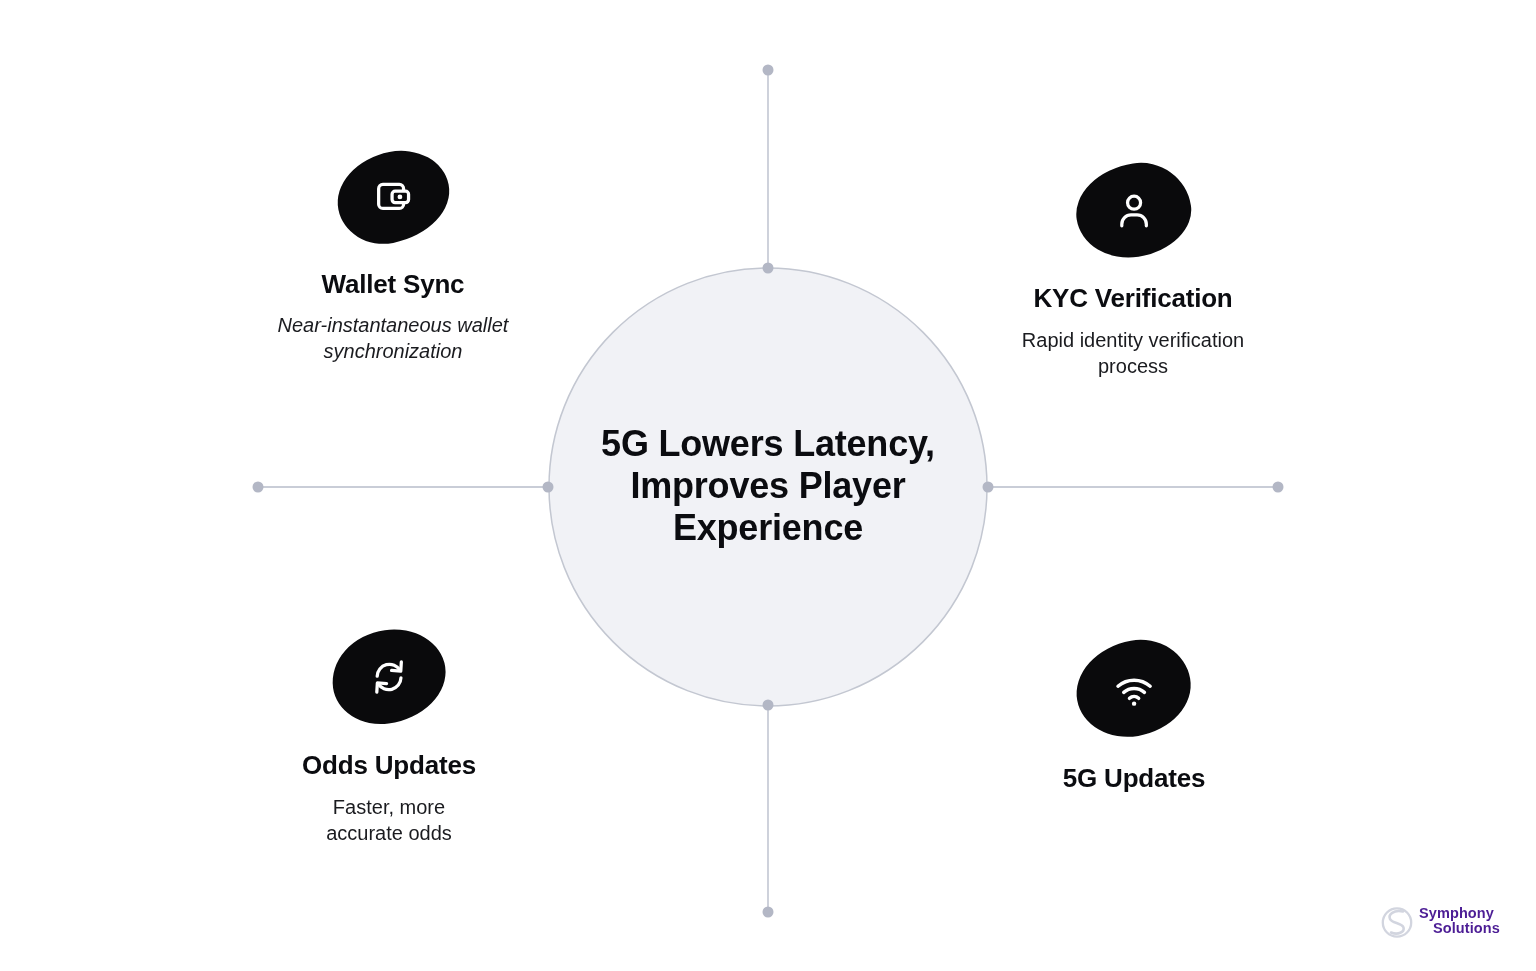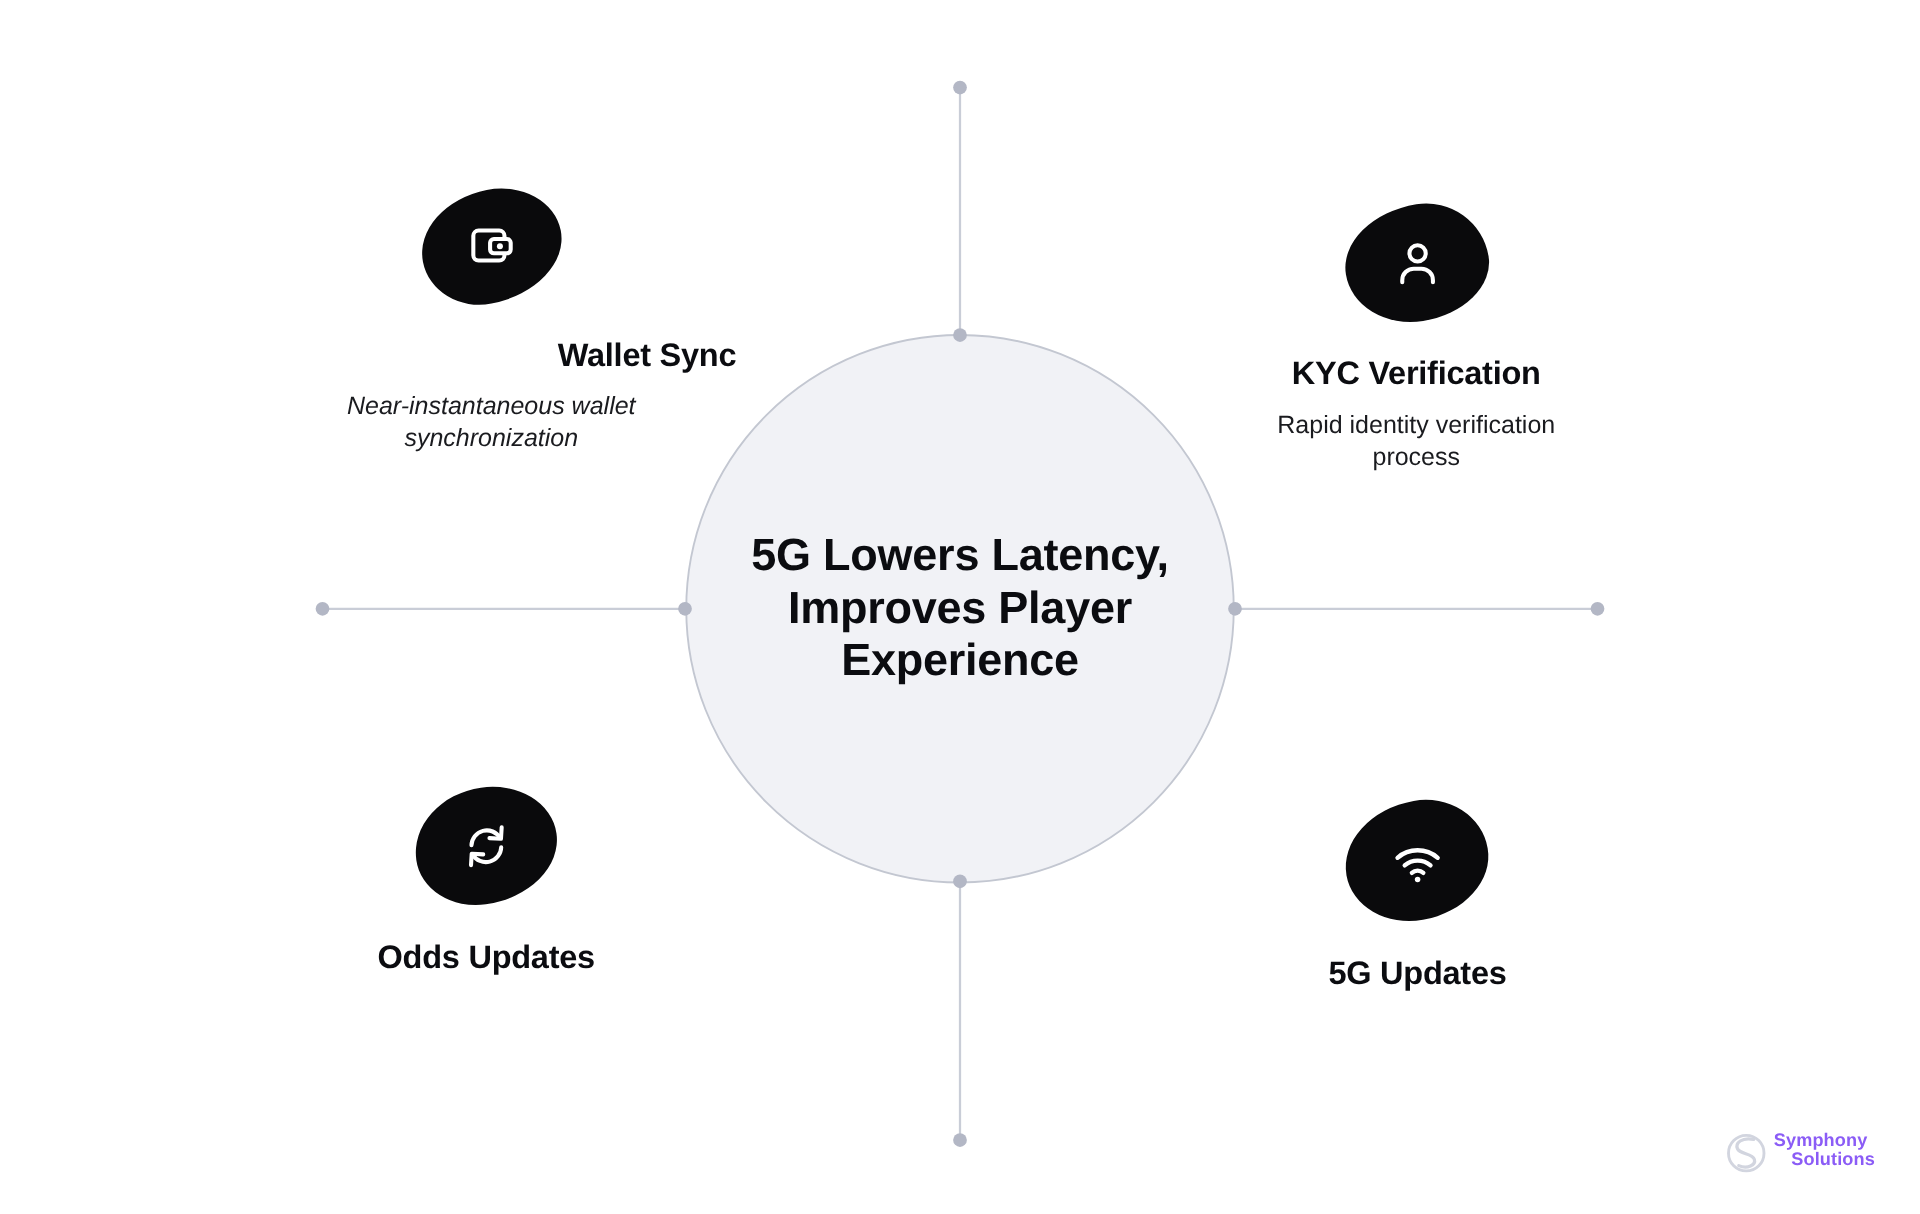--- a/index.html
+++ b/index.html
@@ -51,37 +51,37 @@
     text-align: center;
   }
   .f-desc {
     position: absolute;
     width: 360px;
     font-size: 20px; line-height: 26px; font-weight: 400;
     color: #1a1b1f;
     text-align: center;
     white-space: pre-line;
   }
-  #title-wallet { left: 229px; top: 268px; text-align: right; }
+  #title-wallet { left: 213px; top: 268px; }
   #desc-wallet  { left: 213px; top: 312px; font-style: italic; }
   #title-kyc    { left: 953px; top: 282px; }
   #desc-kyc     { left: 953px; top: 327px; }
   #title-odds   { left: 209px; top: 749px; }
   #desc-odds    { left: 209px; top: 794px; }
   #title-5g     { left: 954px; top: 762px; }
   #desc-5g      { left: 954px; top: 806px; }
 
   .logo {
     position: absolute;
     left: 1378px; top: 902px;
     display: flex; align-items: flex-start;
   }
   .logo-text {
     margin-left: 3px; margin-top: 4px;
-    color: #8b5cf6;
+    color: #4c1d95;
     font-size: 14.5px; line-height: 15px; font-weight: 600;
     letter-spacing: 0.1px;
   }
   .logo-line2 { margin-left: 14px; }
 </style>
 </head>
 <body>
 
 <div class="stage">
 
@@ -132,20 +132,22 @@
 
   <div class="blob" id="blob-odds">
     <svg width="46" height="46" viewBox="0 0 24 24" fill="none" stroke="#ffffff" stroke-width="1.7" stroke-linecap="round" stroke-linejoin="round">
       <path d="M5.8 11.6 A 6.4 6.4 0 0 1 17.7 8.5"></path>
       <polyline points="18.4 4.1 18.1 8.9 13.3 8.6"></polyline>
       <path d="M18.2 12.4 A 6.4 6.4 0 0 1 6.3 15.5"></path>
       <polyline points="5.6 19.9 5.9 15.1 10.7 15.4"></polyline>
     </svg>
   </div>
   <div class="f-title" id="title-odds">Odds Updates</div>
+  <div class="f-desc" id="desc-odds">Faster, more
+accurate odds</div>
 
   <div class="blob" id="blob-5g">
     <svg width="46" height="46" viewBox="0 0 24 24" fill="none" stroke="#ffffff" stroke-width="1.8" stroke-linecap="round" stroke-linejoin="round">
       <path d="M3.6 10.6 a 12.8 12.8 0 0 1 16.8 0"></path>
       <path d="M6.6 13.8 a 8.2 8.2 0 0 1 10.8 0"></path>
       <path d="M9.6 16.9 a 3.6 3.6 0 0 1 4.8 0"></path>
       <circle cx="12" cy="19.7" r="1.15" fill="#ffffff" stroke="none"></circle>
     </svg>
   </div>
   <div class="f-title" id="title-5g">5G Updates</div>

